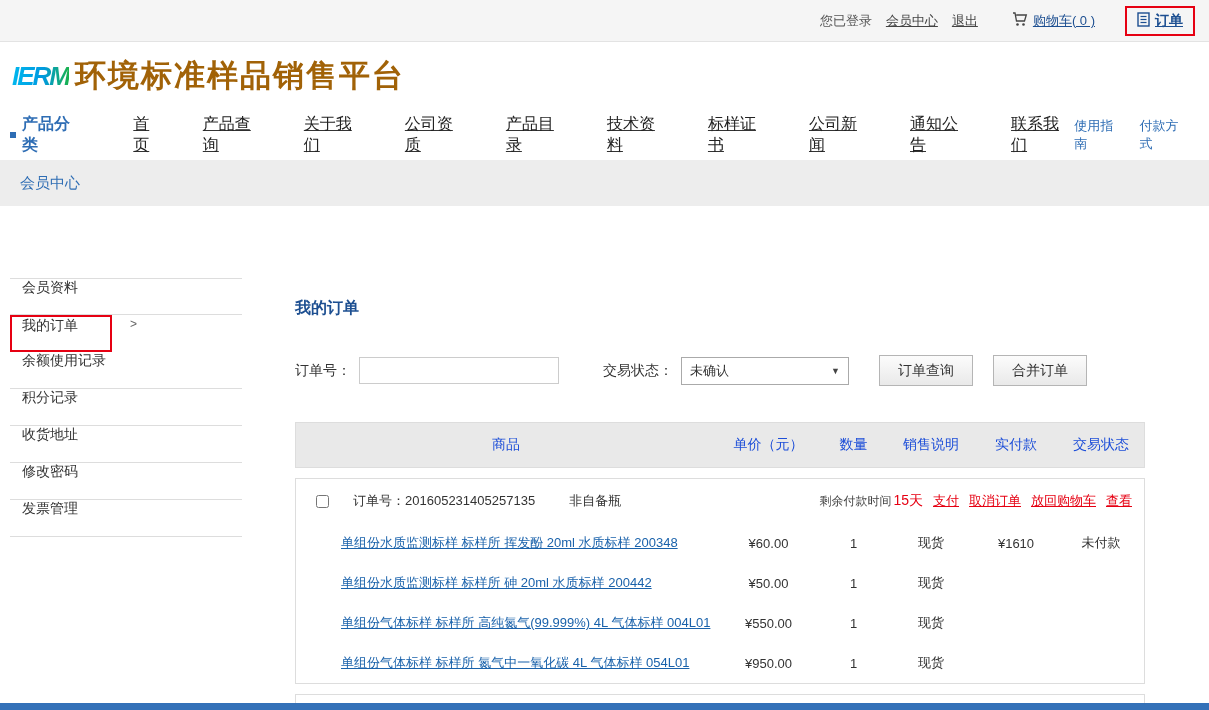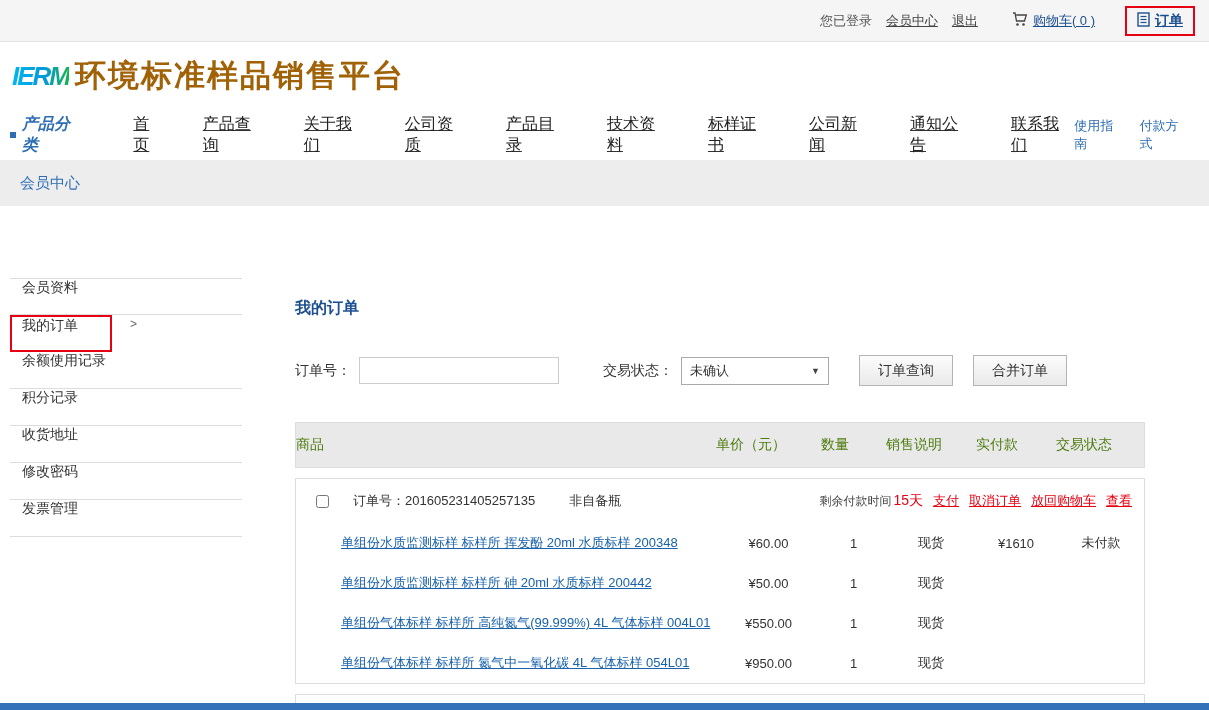--- a/index.html
+++ b/index.html
@@ -22,21 +22,21 @@
 
   
   .header { height:68px; display:flex; align-items:center; padding-left:12px; background:#fff; }
   .logo-text { font-size:26px; font-style:italic; font-weight:700; letter-spacing:-2px;
                background:linear-gradient(90deg,#00b7ee 0%,#0099e0 55%,#19b24b 100%);
                -webkit-background-clip:text; background-clip:text; color:#00a0e9;text-align:center; -webkit-text-fill-color:transparent; }
   .site-title { font-size:31px; font-weight:bold; color:#a16207; margin-left:6px; letter-spacing:2px; }
 
   
   .nav { height:50px; display:flex; align-items:center; padding:0 18px 0 10px; background:#fff; }
-  .nav-cat { color:#2e6db4; font-weight:bold; font-size:16px; display:flex; align-items:center; gap:6px;font-style:italic; }
+  .nav-cat { color:#2e6db4; font-weight:bold; font-size:16px; display:flex; align-items:center; gap:6px; }
   .nav-cat .sq { width:6px; height:6px; background:#2e6db4; display:inline-block; }
   .nav-items { display:flex; gap:38px; margin-left:48px;text-decoration:underline; }
   .nav-items span { font-size:16px; color:#222; cursor:pointer; }
   .nav-right { margin-left:auto; display:flex; gap:14px; }
   .nav-right span { color:#2e6db4; font-size:13px; cursor:pointer; }
 
   
   .band { height:46px; background:#ededed; display:flex; align-items:center; padding-left:20px; }
   .band span { color:#2e6db4; font-size:15px; }
 
@@ -50,32 +50,32 @@
   .side-arrow { position:absolute; left:118px; color:#666; font-size:12px; }
 
   .main { margin-left:53px; width:850px; }
   .main-title { color:#1d4f91; font-size:16px; font-weight:bold; margin:20px 0 0 0; }
 
   
   .filter { display:flex; align-items:center; margin-top:36px; gap:8px; }
   .filter label { font-size:14px; color:#333; }
   .order-input { width:200px; height:27px; border:1px solid #ccc; background:#fff; padding:0 6px; font-size:13px; }
   .status-label { margin-left:36px; }
-  .fake-select { width:148px; height:28px; border:1px solid #aaa; background:#fff; display:flex; align-items:center;
+  .fake-select { width:168px; height:28px; border:1px solid #aaa; background:#fff; display:flex; align-items:center;
                  justify-content:space-between; padding:0 8px; font-size:13px; color:#333; cursor:pointer; }
   .fake-select .arrow { font-size:9px; color:#444; }
   .btn { height:31px; min-width:94px; margin-left:12px; border:1px solid #b5b5b5; background:linear-gradient(#fcfcfc,#e9e9e9);
          font-size:14px; color:#333; cursor:pointer; font-family:inherit; }
   .btn.first { margin-left:22px; }
 
   
   .table { margin-top:36px; }
   .t-head { display:grid; grid-template-columns:420px 105px 65px 90px 80px 90px;
             background:#e9e9e9; border:1px solid #ddd; height:46px; align-items:center; }
-  .t-head div { font-size:14px; color:#4d7c0f; }
+  .t-head div { text-align:center; font-size:14px; color:#1d4ed8; }
   .order-group { border:1px solid #ddd; margin-top:10px; background:#fff; }
   .group-head { display:flex; align-items:center; height:44px; padding:0 12px 0 20px; font-size:13px; }
   .group-head input { margin-right:24px; }
   .g-orderno { color:#333; }
   .g-bottle { margin-left:34px; color:#333; }
   .g-right { margin-left:auto; display:flex; align-items:center; gap:10px; }
   .g-count { color:#444; font-size:12px; }
   .g-days { color:#e60012; font-size:14px; margin-left:2px; }
   .g-link { color:#e60012; font-size:13px; }
   .item-row { display:grid; grid-template-columns:420px 105px 65px 90px 80px 90px; height:40px; align-items:center; }

